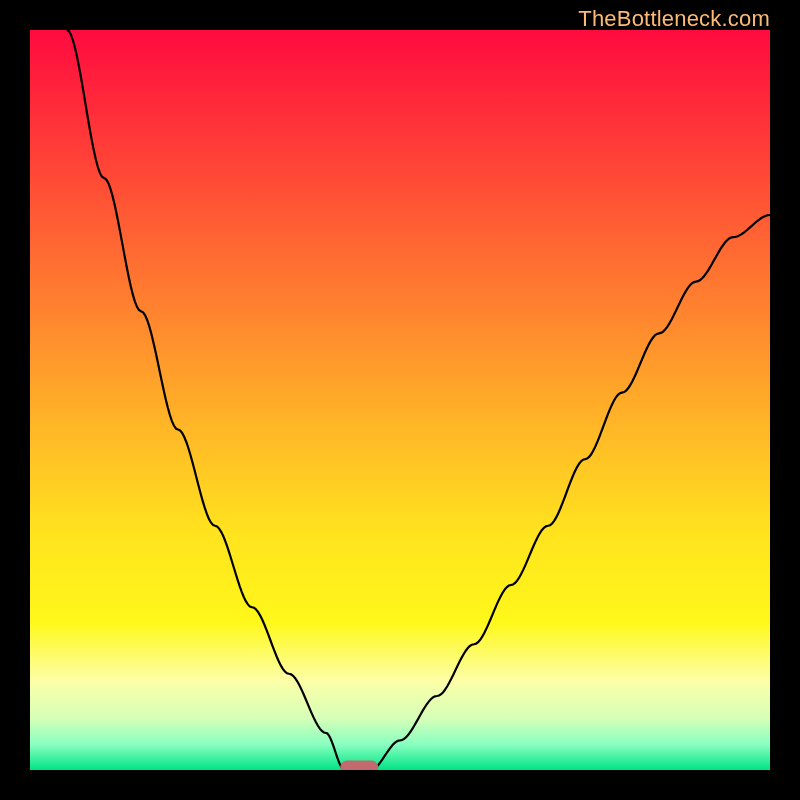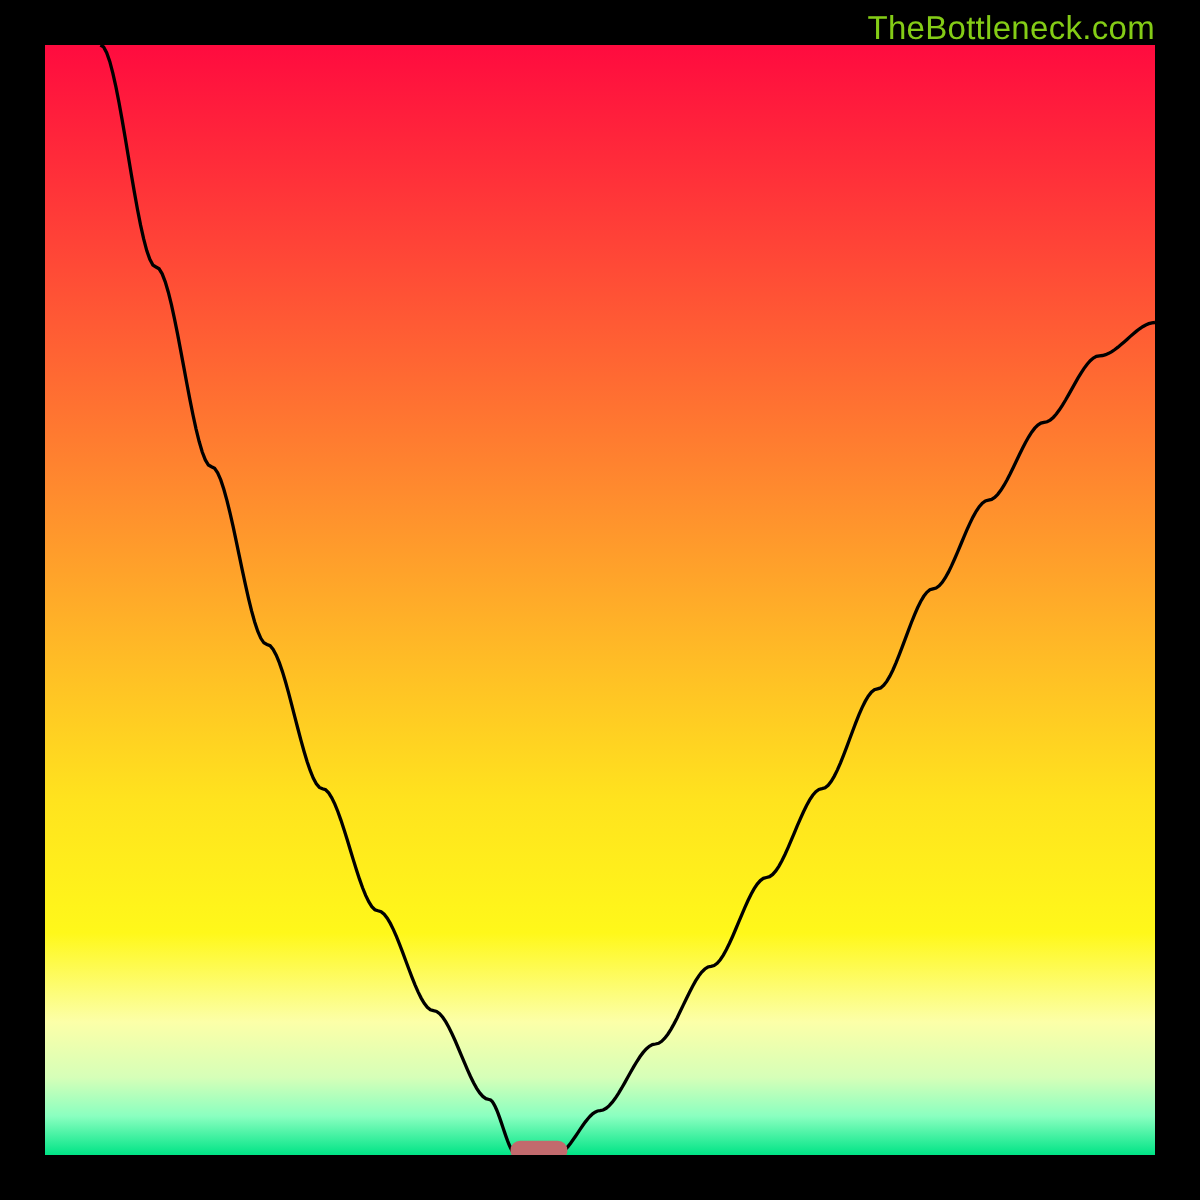--- a/index.html
+++ b/index.html
@@ -23,21 +23,21 @@
     position: absolute;
     left: 0;
     top: 0;
     width: 740px;
     height: 740px;
   }
   .watermark {
     position: absolute;
     top: 6px;
     right: 30px;
-    color: #84cc16;
+    color: #fdba74;
     font-size: 22px;
     letter-spacing: 0.2px;
     font-weight: 400;
   }
   svg { display: block; }
 </style>
 </head>
 <body>
 
 <div class="watermark">TheBottleneck.com</div>

